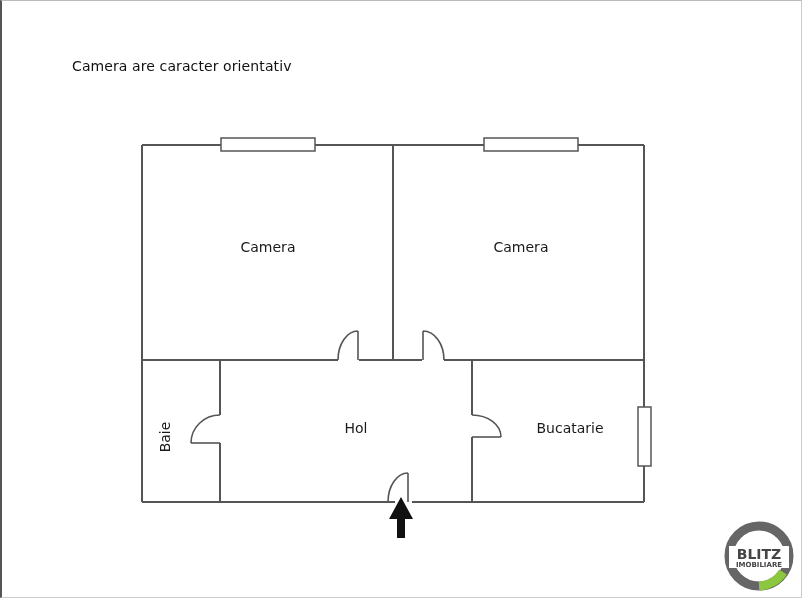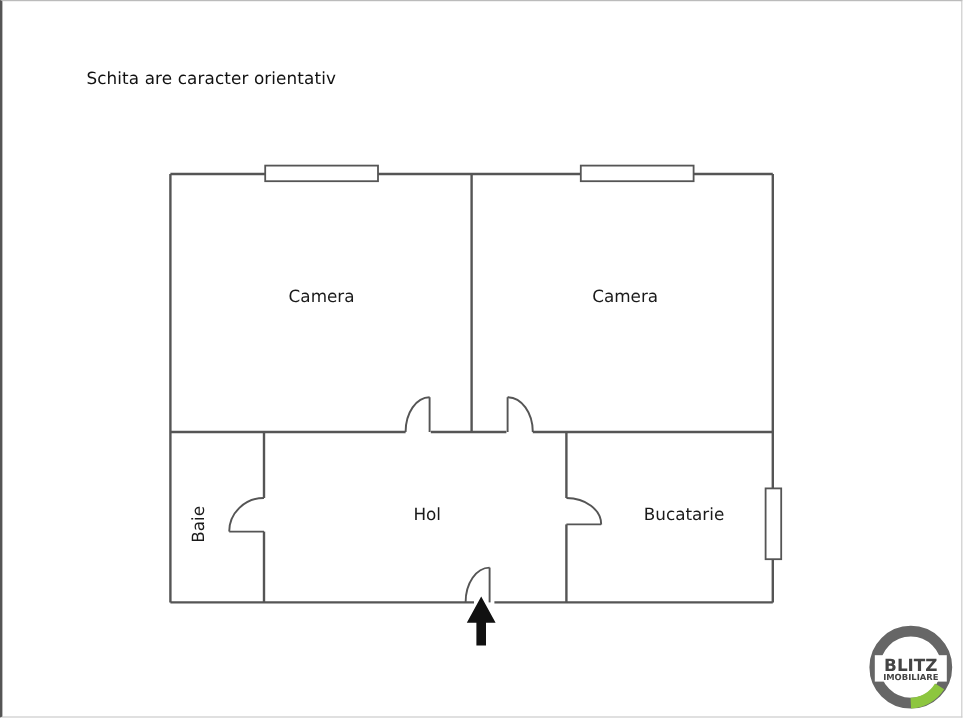--- a/index.html
+++ b/index.html
@@ -11,21 +11,21 @@
     .door { stroke: #555; stroke-width: 1.6; fill: none; }
     .win { stroke: #555; stroke-width: 1.5; fill: #fff; }
     .label { font-family: "DejaVu Sans", "Liberation Sans", sans-serif; font-size: 14px; fill: #1a1a1a; }
     .logo { position: absolute; left: 723px; top: 520px; width: 72px; height: 72px; }
   </style>
 </head>
 <body>
 
 <div class="frame"></div>
 
-<div class="note">Schita are caracter orientativ</div>
+<div class="note">Camera are caracter orientativ</div>
 
 <svg class="plan" width="804" height="600" viewBox="0 0 804 600">
 
   <g>
     <line class="wall" x1="142" y1="145" x2="644" y2="145"></line>
     <line class="wall" x1="142" y1="145" x2="142" y2="502"></line>
     <line class="wall" x1="644" y1="145" x2="644" y2="502"></line>
     <line class="wall" x1="142" y1="502" x2="395" y2="502"></line>
     <line class="wall" x1="412" y1="502" x2="644" y2="502"></line>
   </g>

